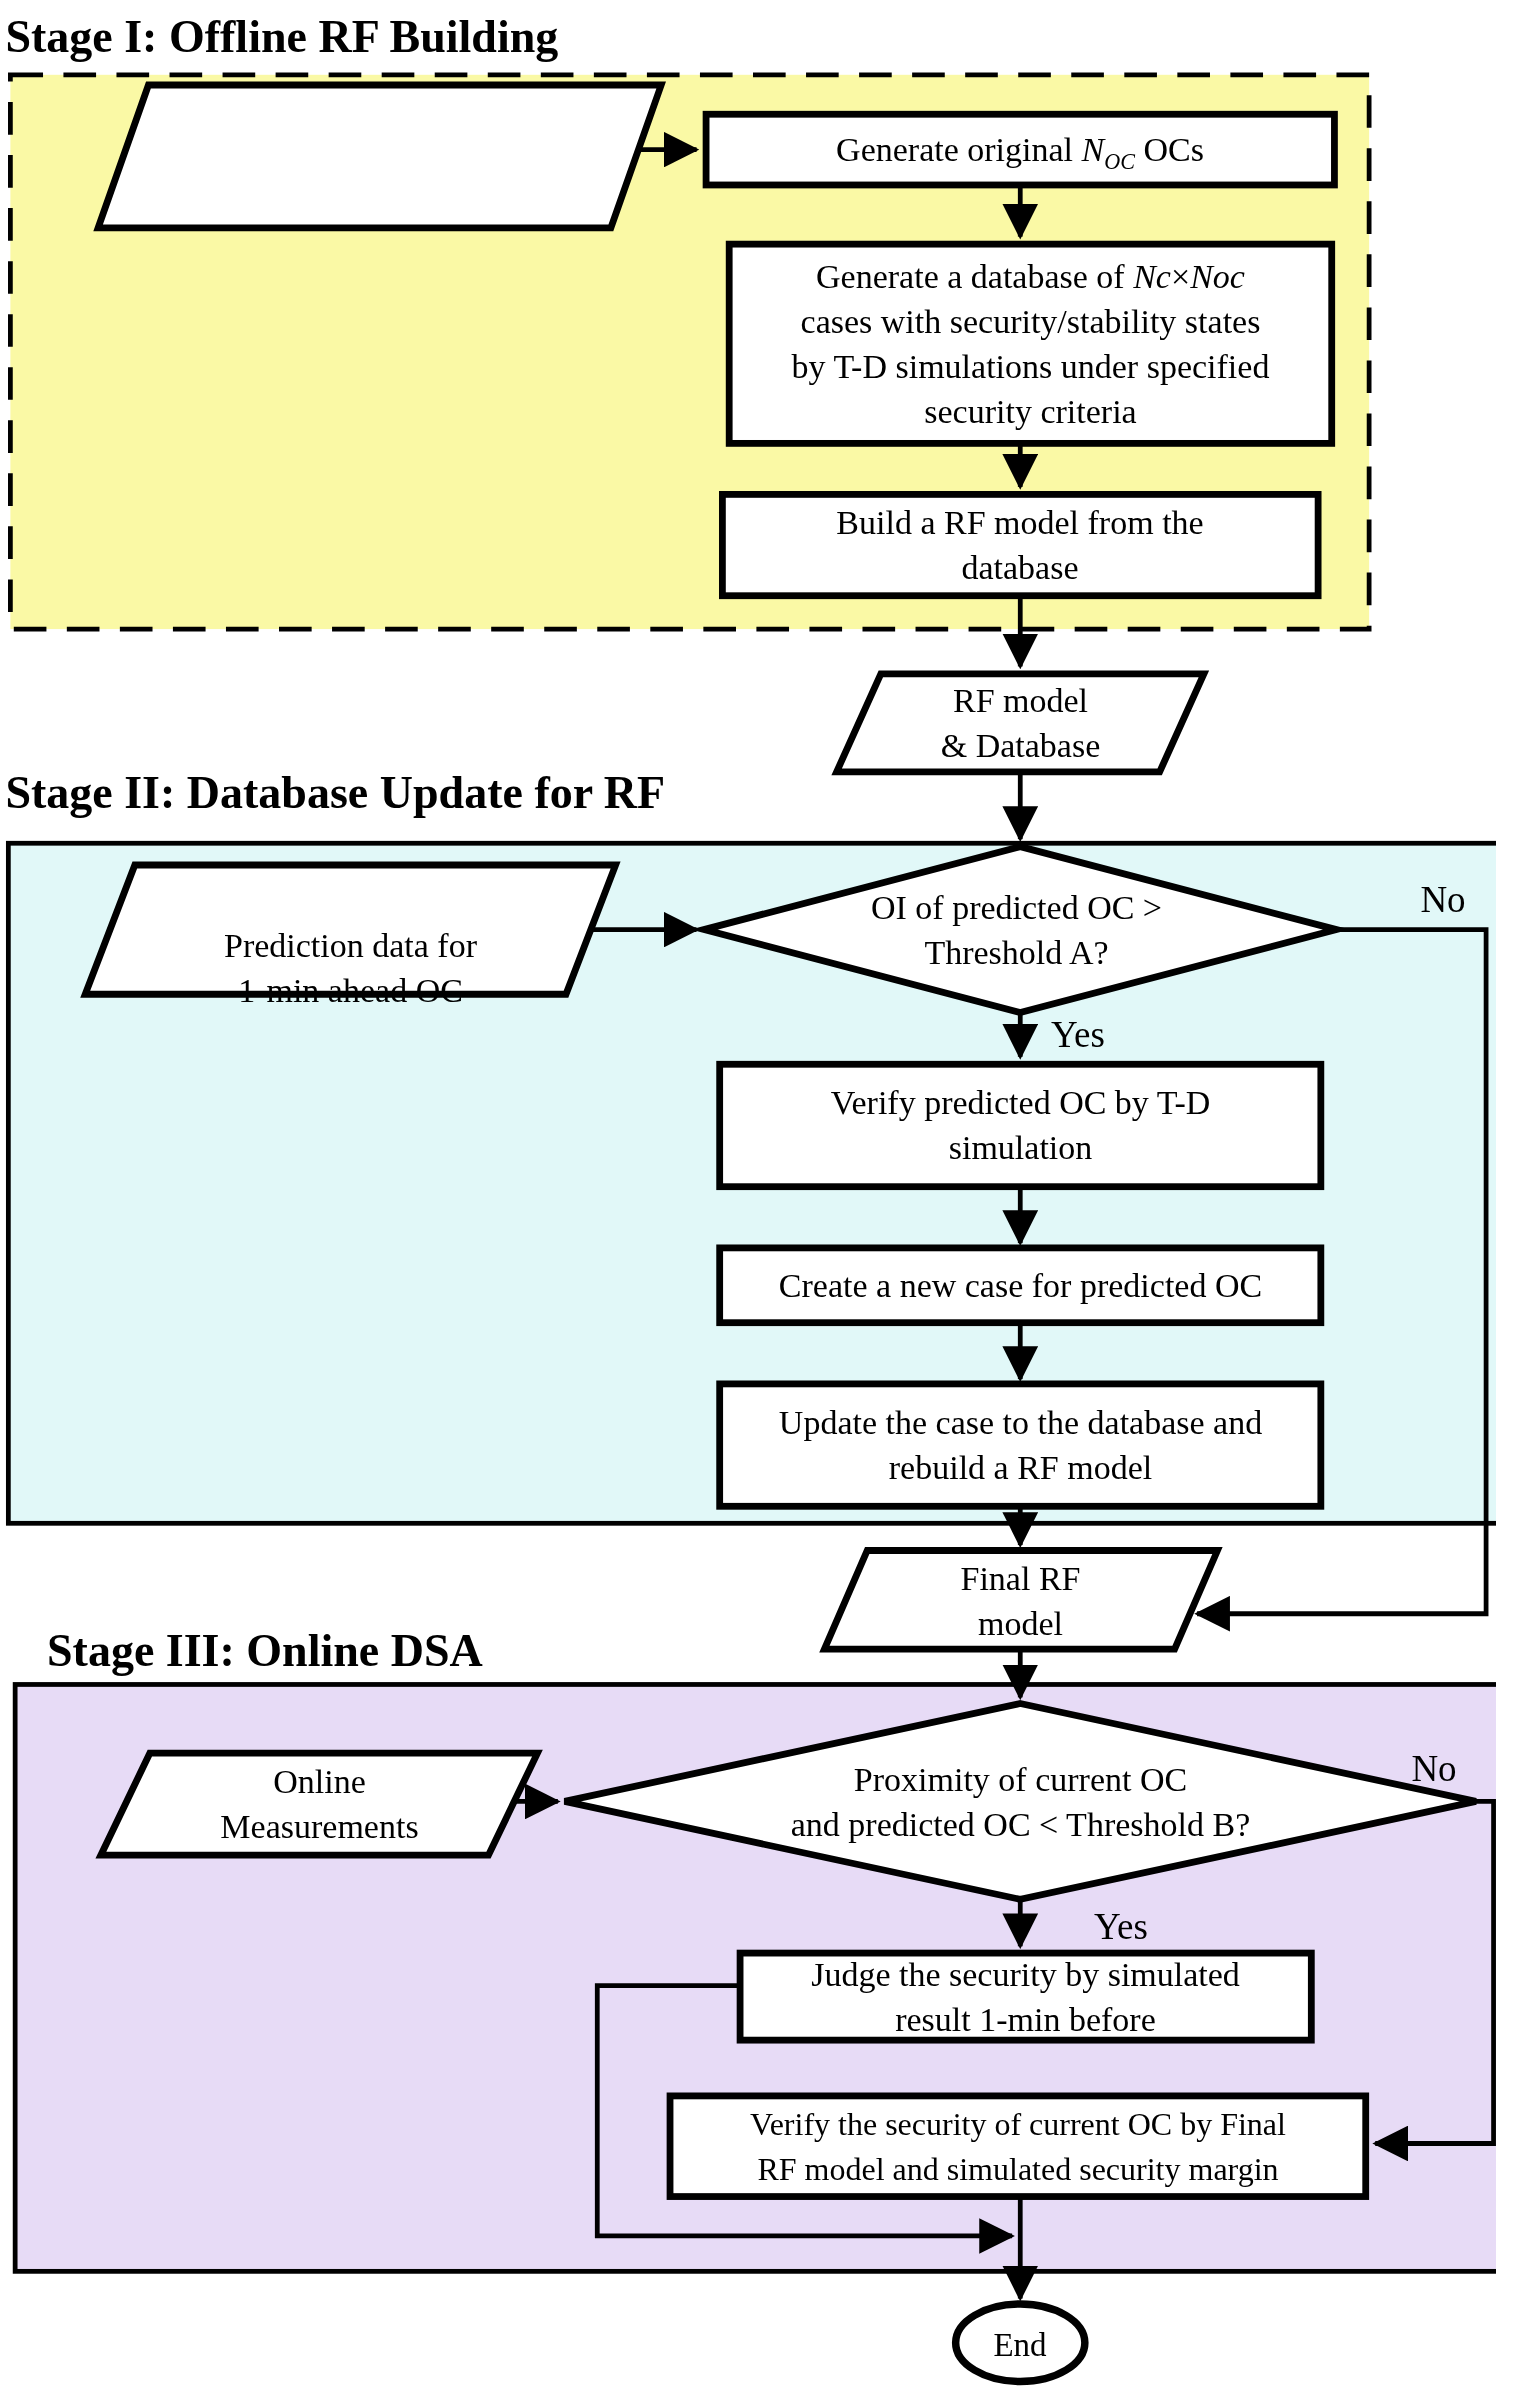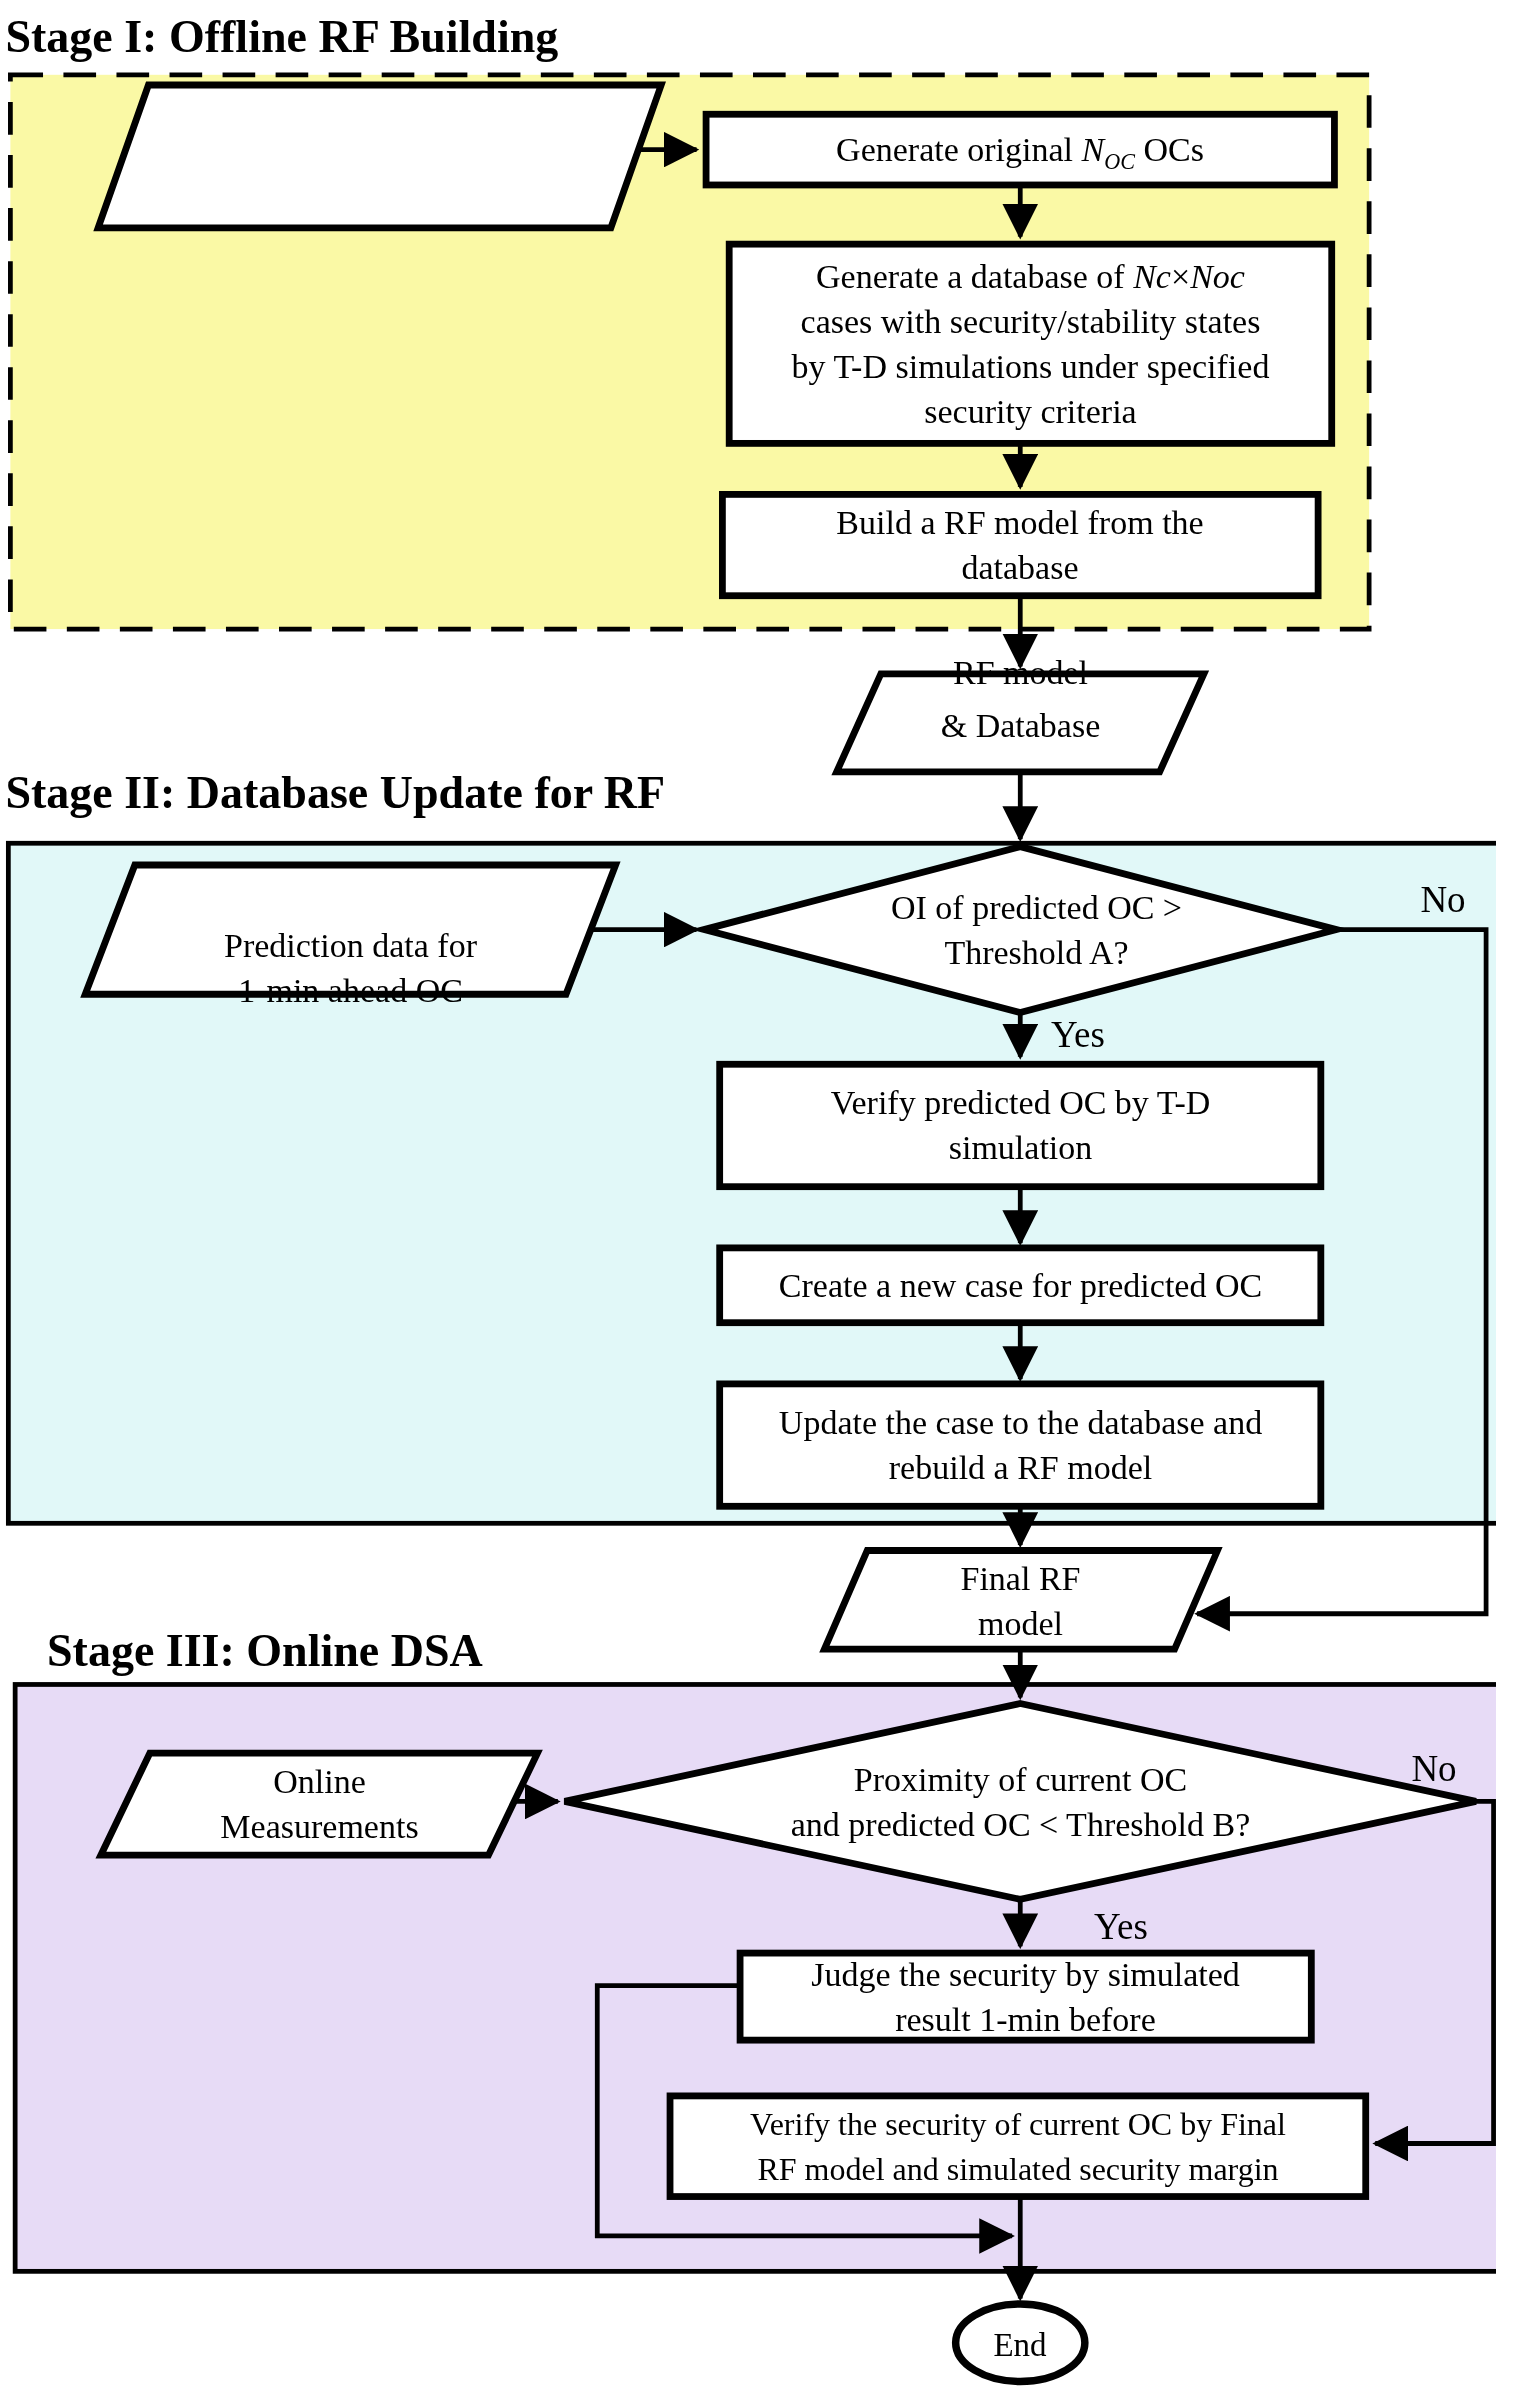--- a/index.html
+++ b/index.html
@@ -113,31 +113,31 @@
     <div class="tl">cases with security/stability states</div>
     <div class="tl">by T-D simulations under specified</div>
     <div class="tl">security criteria</div>
   </div>
 
   <div class="nt" style="left:722px; top:494px; width:596px; height:101px;">
     <div class="tl">Build a RF model from the</div>
     <div class="tl">database</div>
   </div>
 
-  <div class="nt" style="left:837px; top:650px; width:367px; height:98px;justify-content:space-between;">
+  <div class="nt" style="left:837px; top:674px; width:367px; height:98px;">
     <div class="tl">RF model</div>
     <div class="tl">&amp; Database</div>
   </div>
 
   <div class="nt" style="left:85px; top:903px; width:531px; height:129px;">
     <div class="tl">Prediction data for</div>
     <div class="tl">1-min ahead OC</div>
   </div>
 
-  <div class="nt" style="left:720px; top:847px; width:633px; height:166px;">
+  <div class="nt" style="left:700px; top:847px; width:633px; height:166px;">
     <div class="tl">OI of predicted OC &gt;</div>
     <div class="tl">Threshold A?</div>
   </div>
 
   <div class="nt" style="left:720px; top:1064px; width:601px; height:122px;">
     <div class="tl">Verify predicted OC by T-D</div>
     <div class="tl">simulation</div>
   </div>
 
   <div class="nt" style="left:720px; top:1248px; width:601px; height:75px;">

